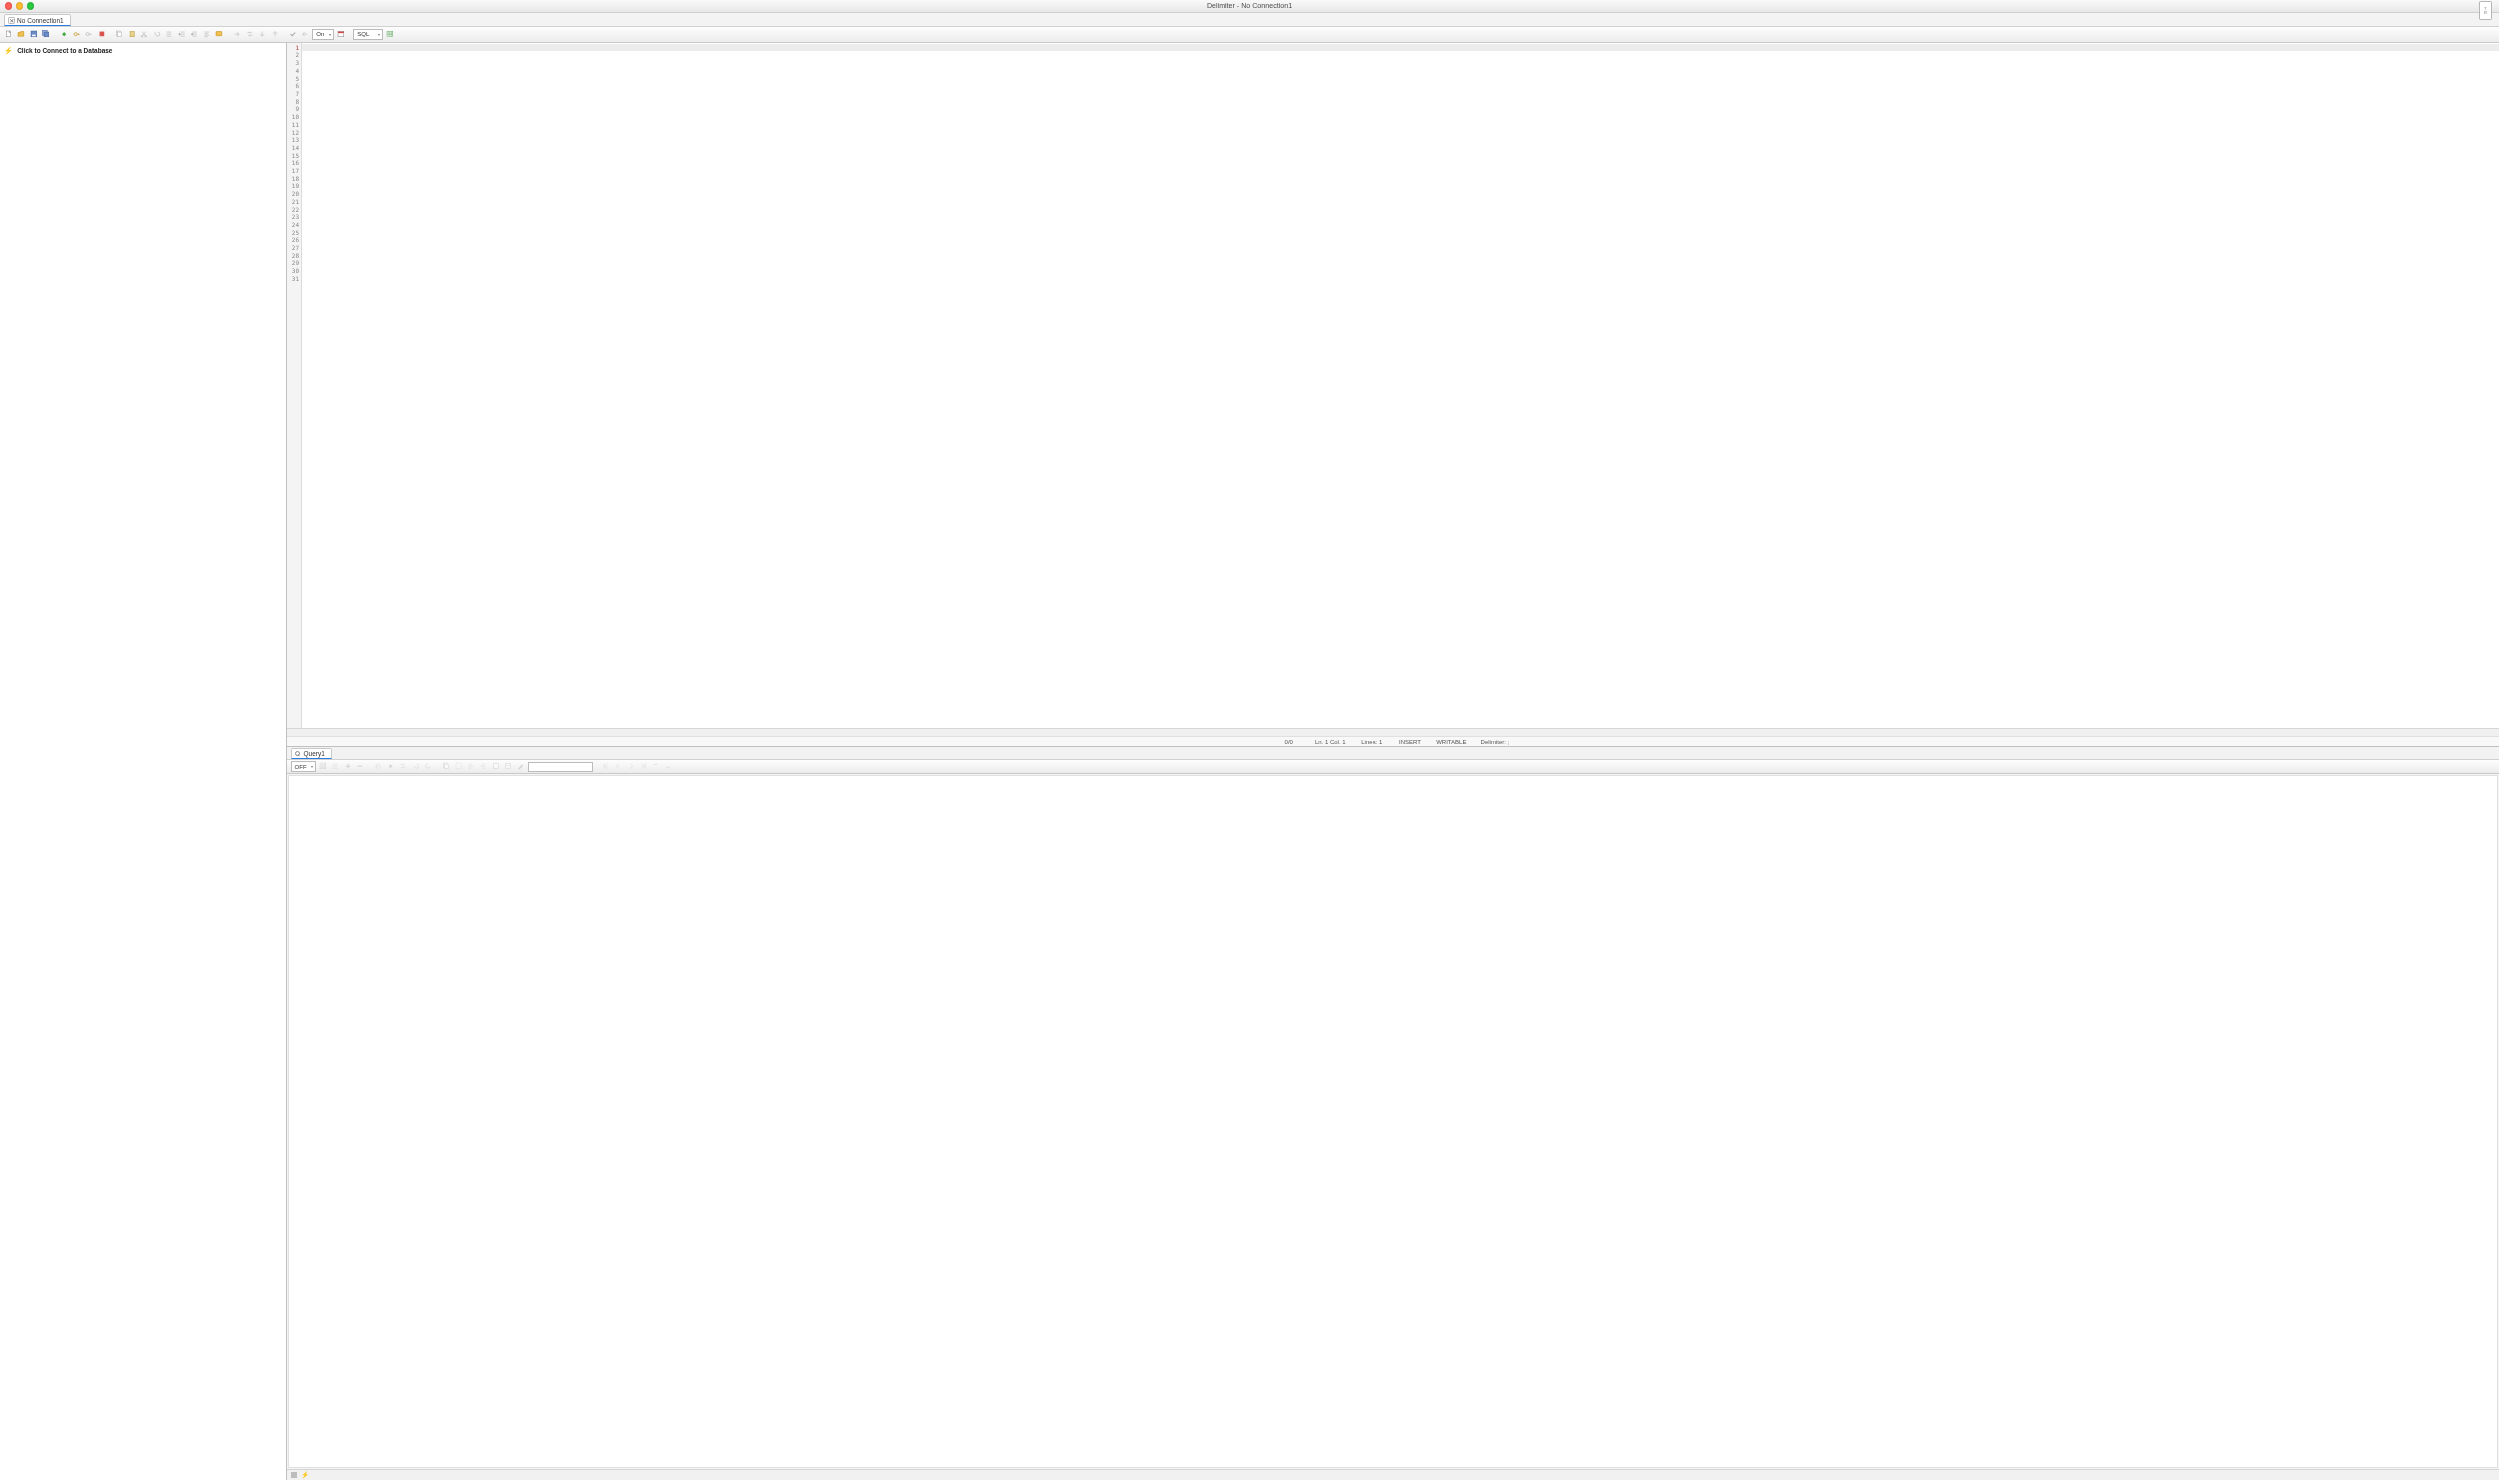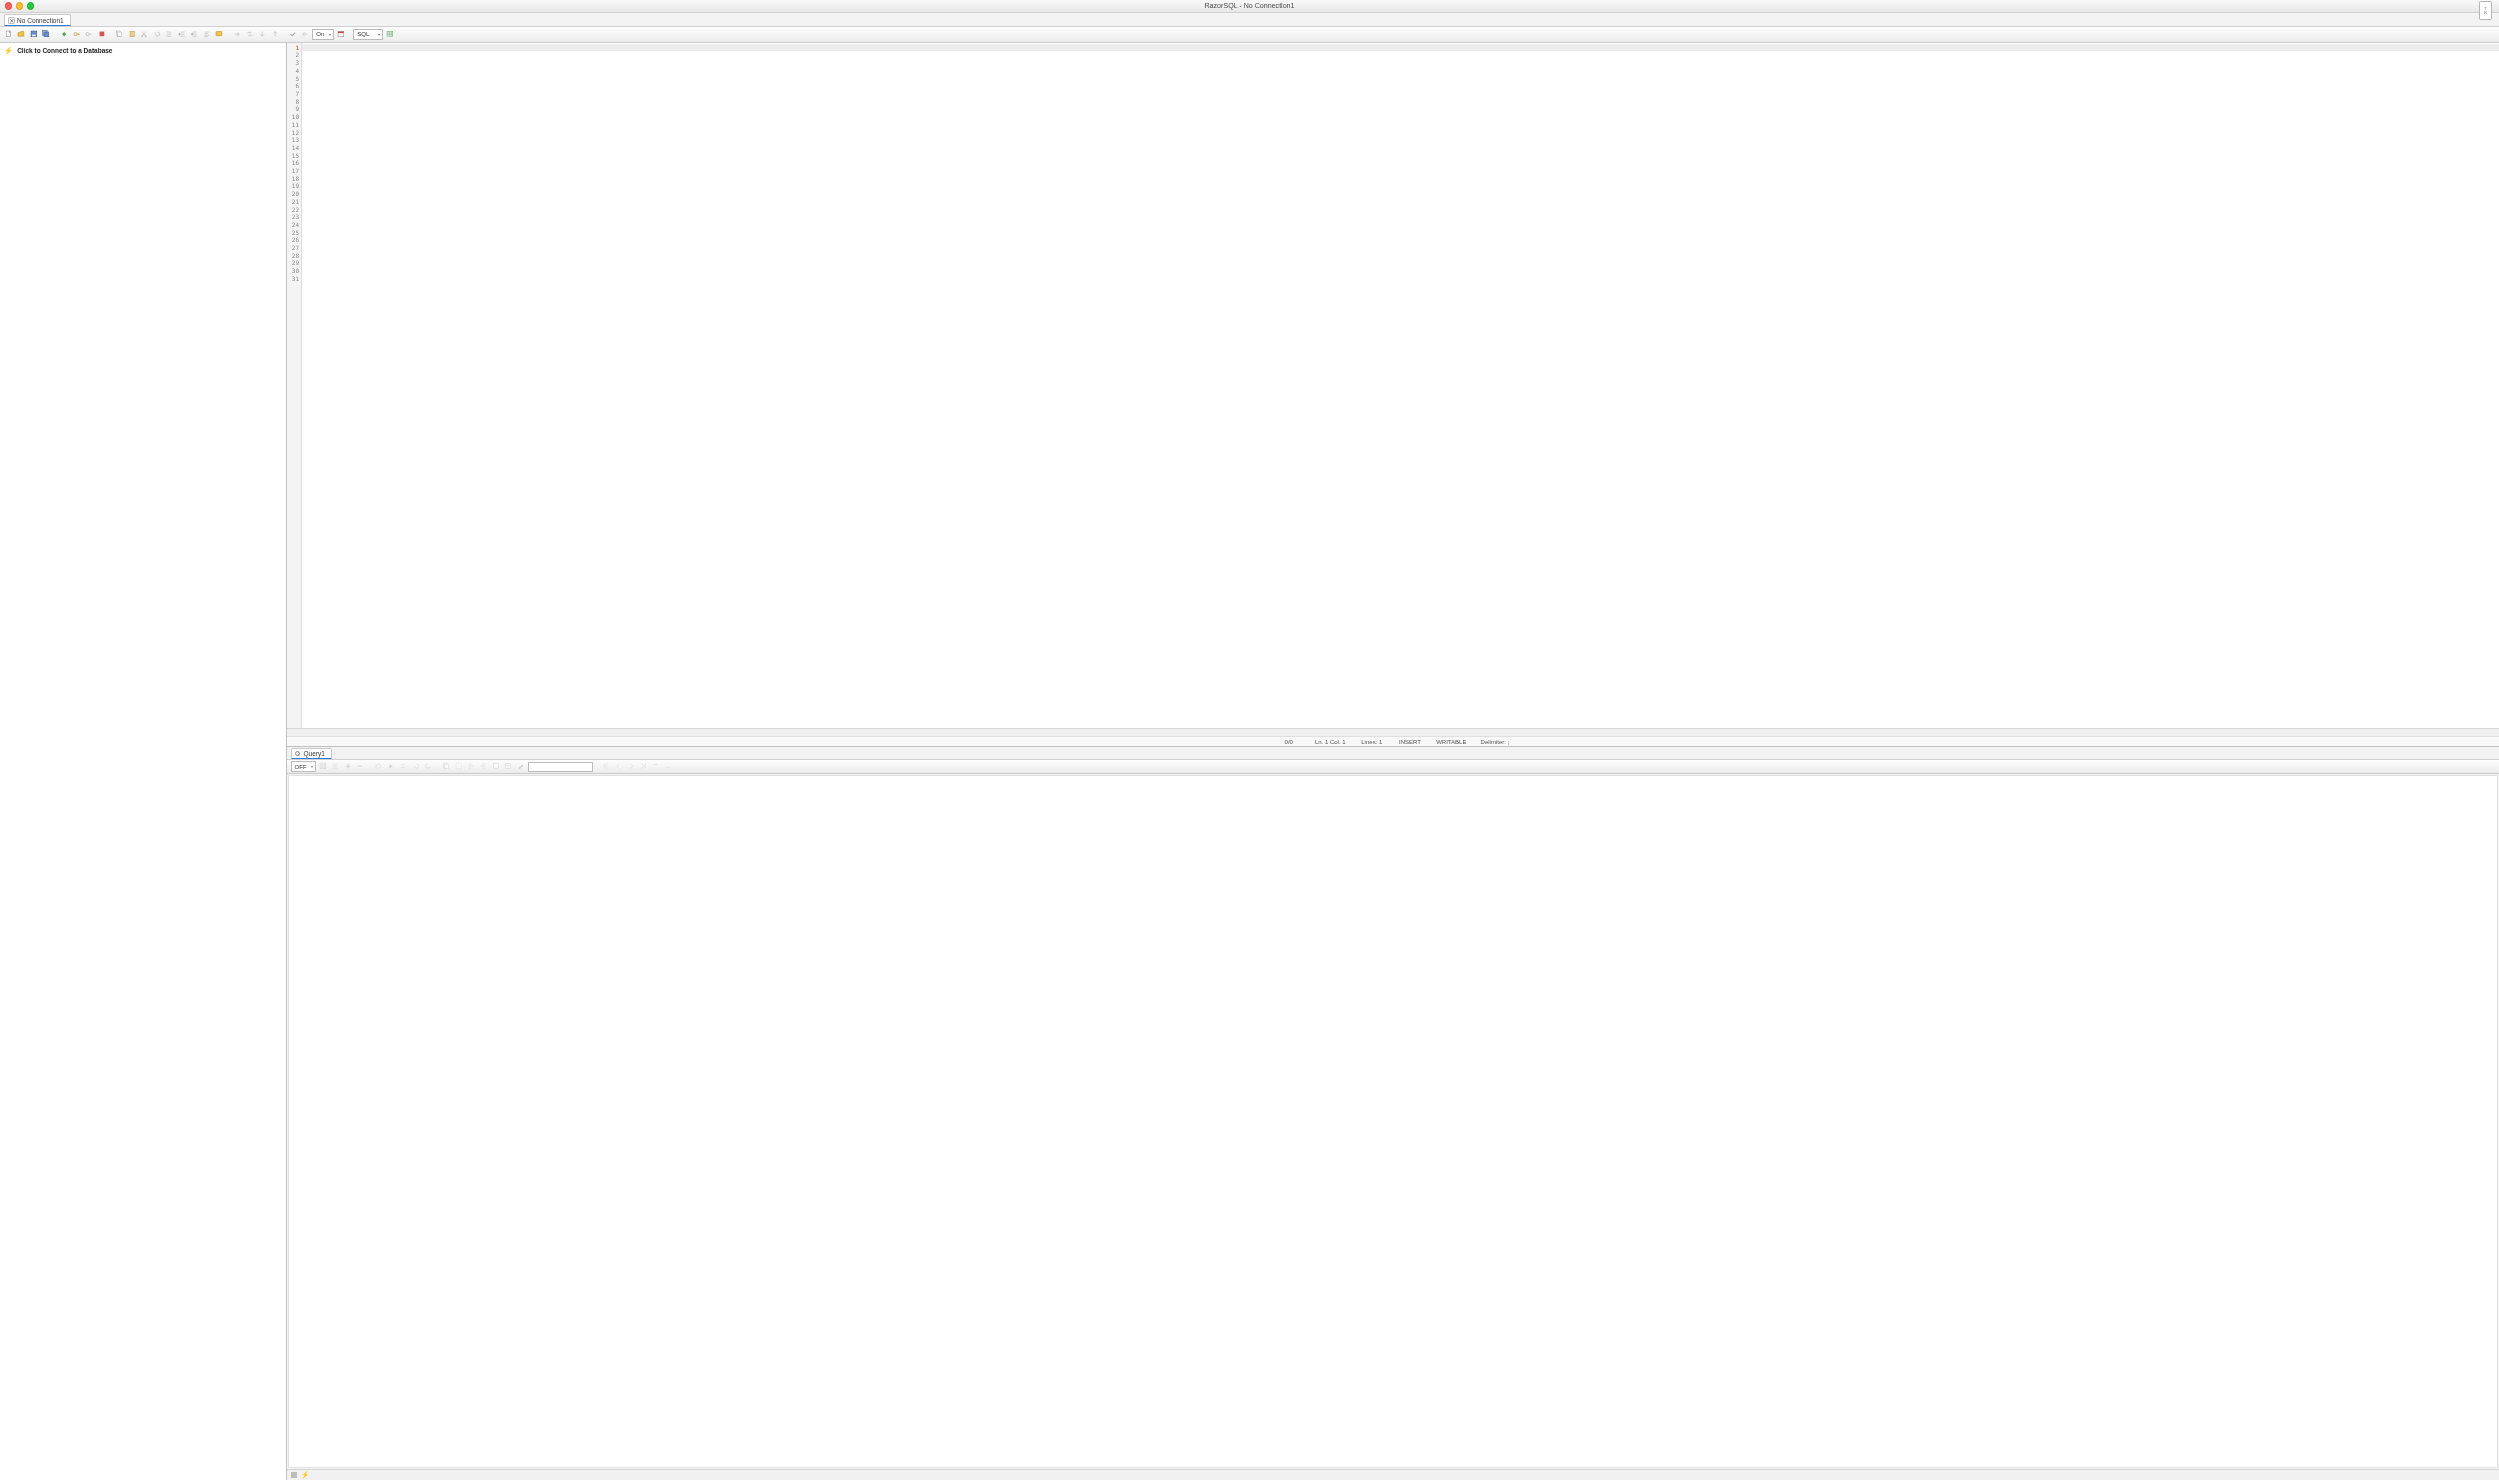--- a/index.html
+++ b/index.html
@@ -52,21 +52,21 @@
 </style>
 </head>
 <body>
 
 <div class="titlebar">
   <div class="traffic">
     <span class="tl-close"></span>
     <span class="tl-min"></span>
     <span class="tl-zoom"></span>
   </div>
-  <div class="titlebar-title">RazorSQL - No Connection1</div>
+  <div class="titlebar-title">Delimiter - No Connection1</div>
   <div class="trial-badge">T<br>R</div>
 </div>
 
 <div class="conn-tabs">
   <div class="conn-tab">
     <span class="x">✕</span>
     <span>No Connection1</span>
   </div>
 </div>
 

